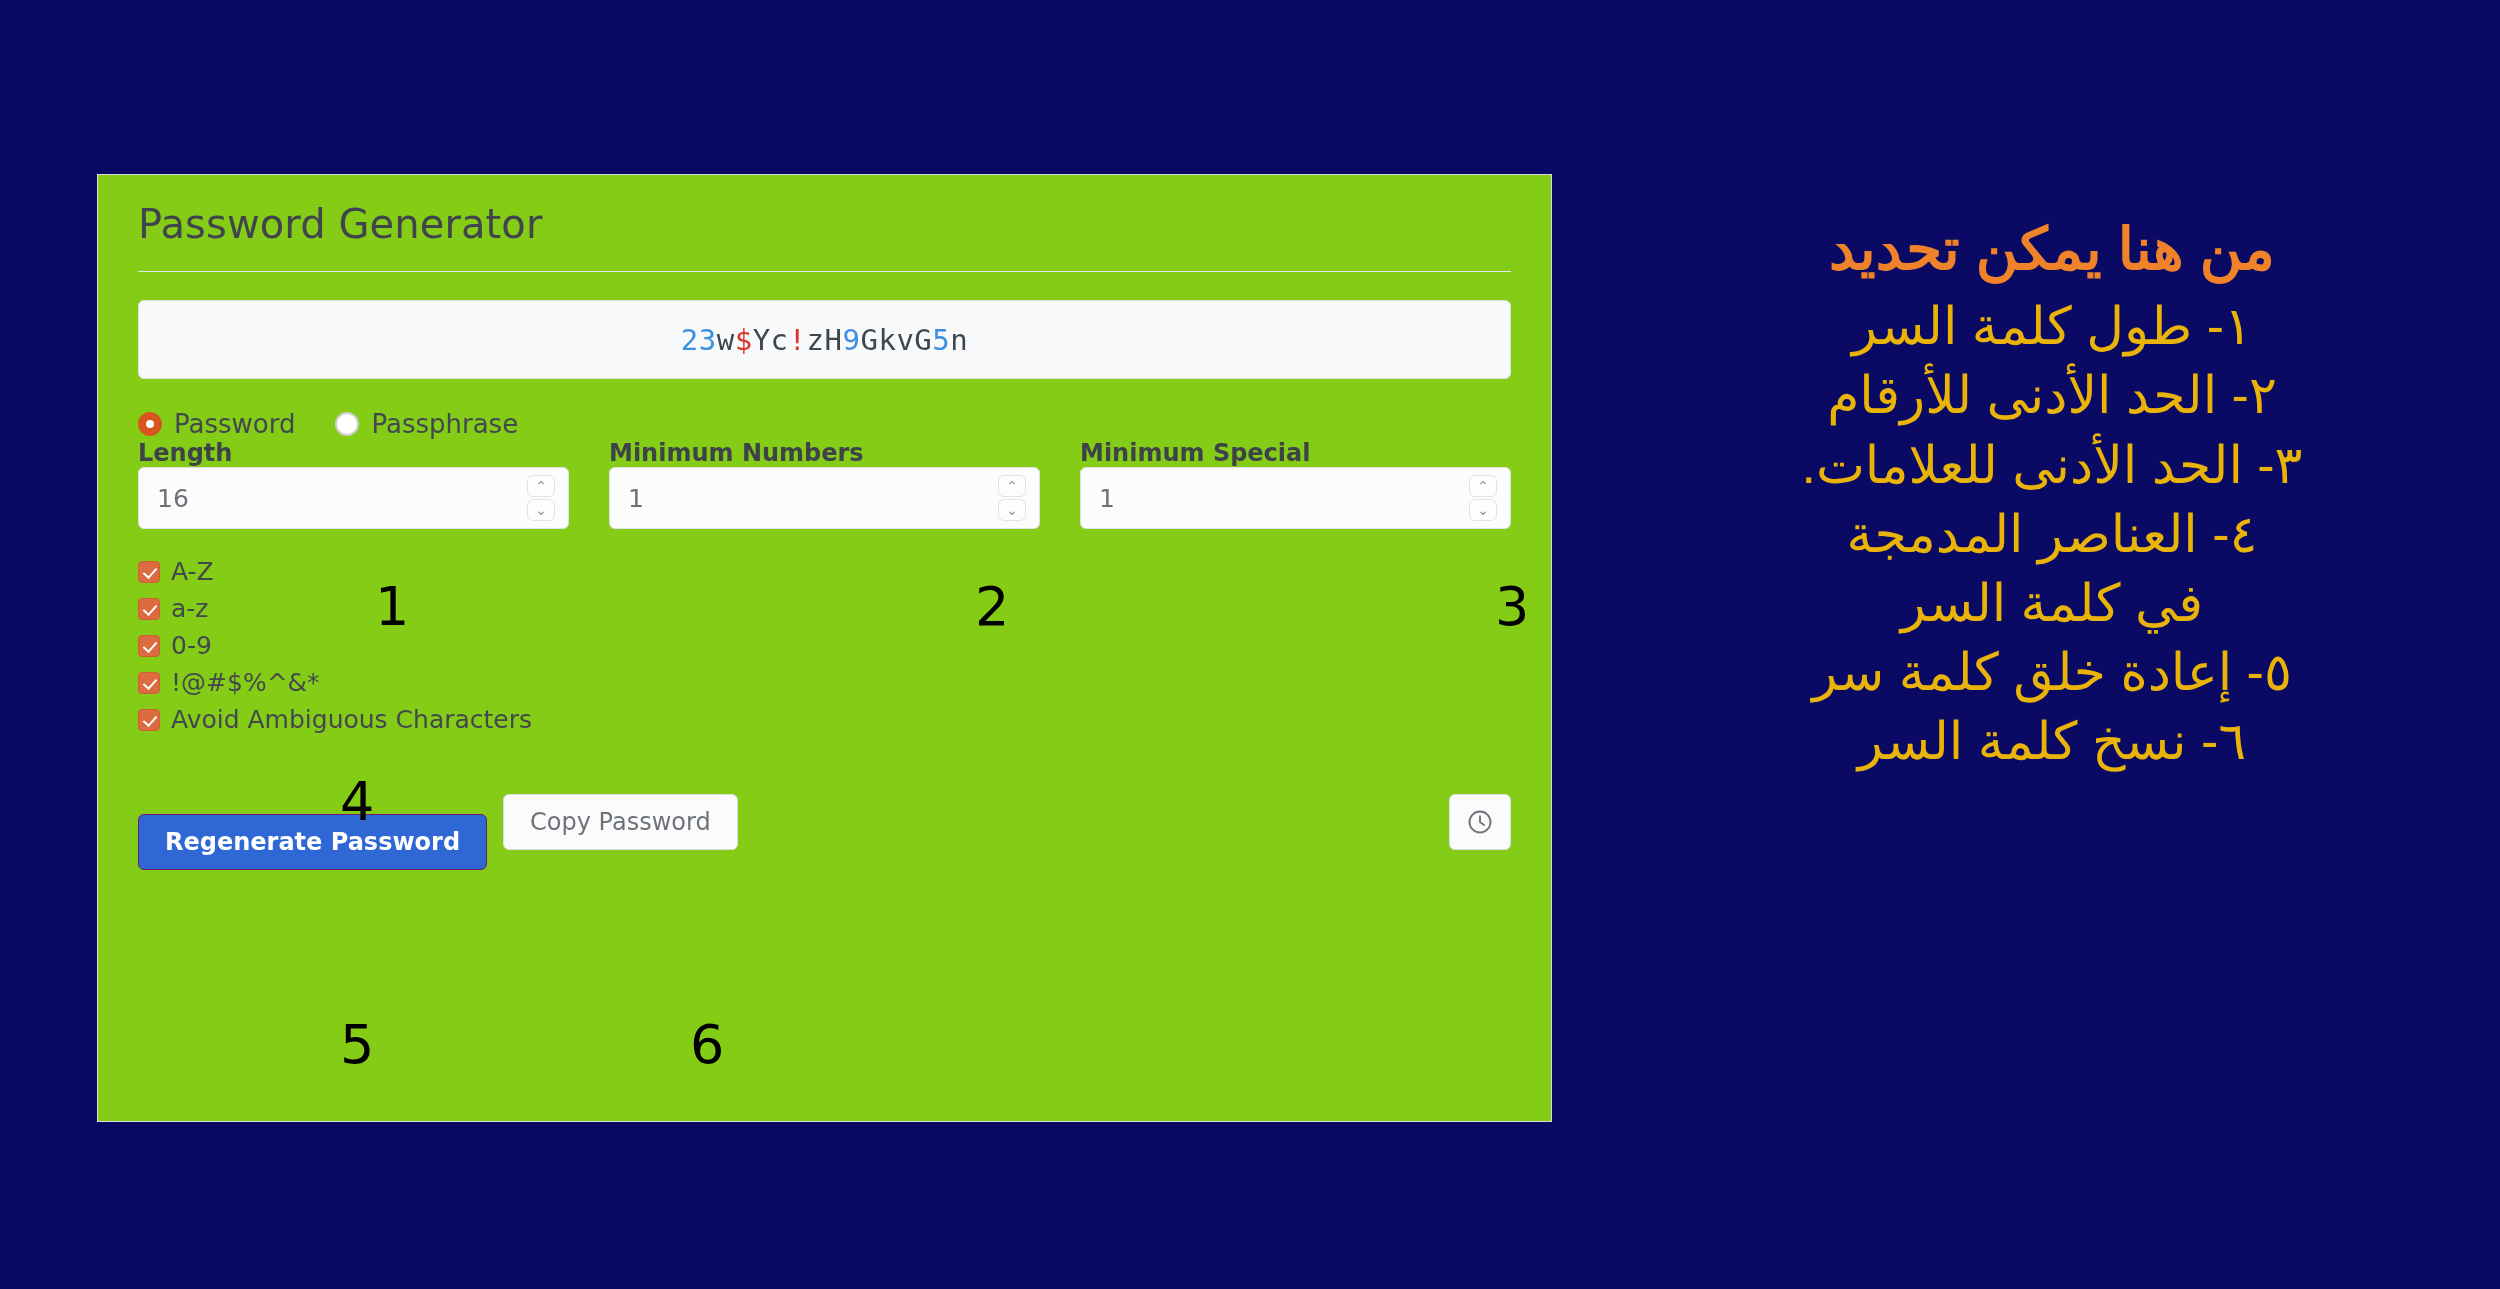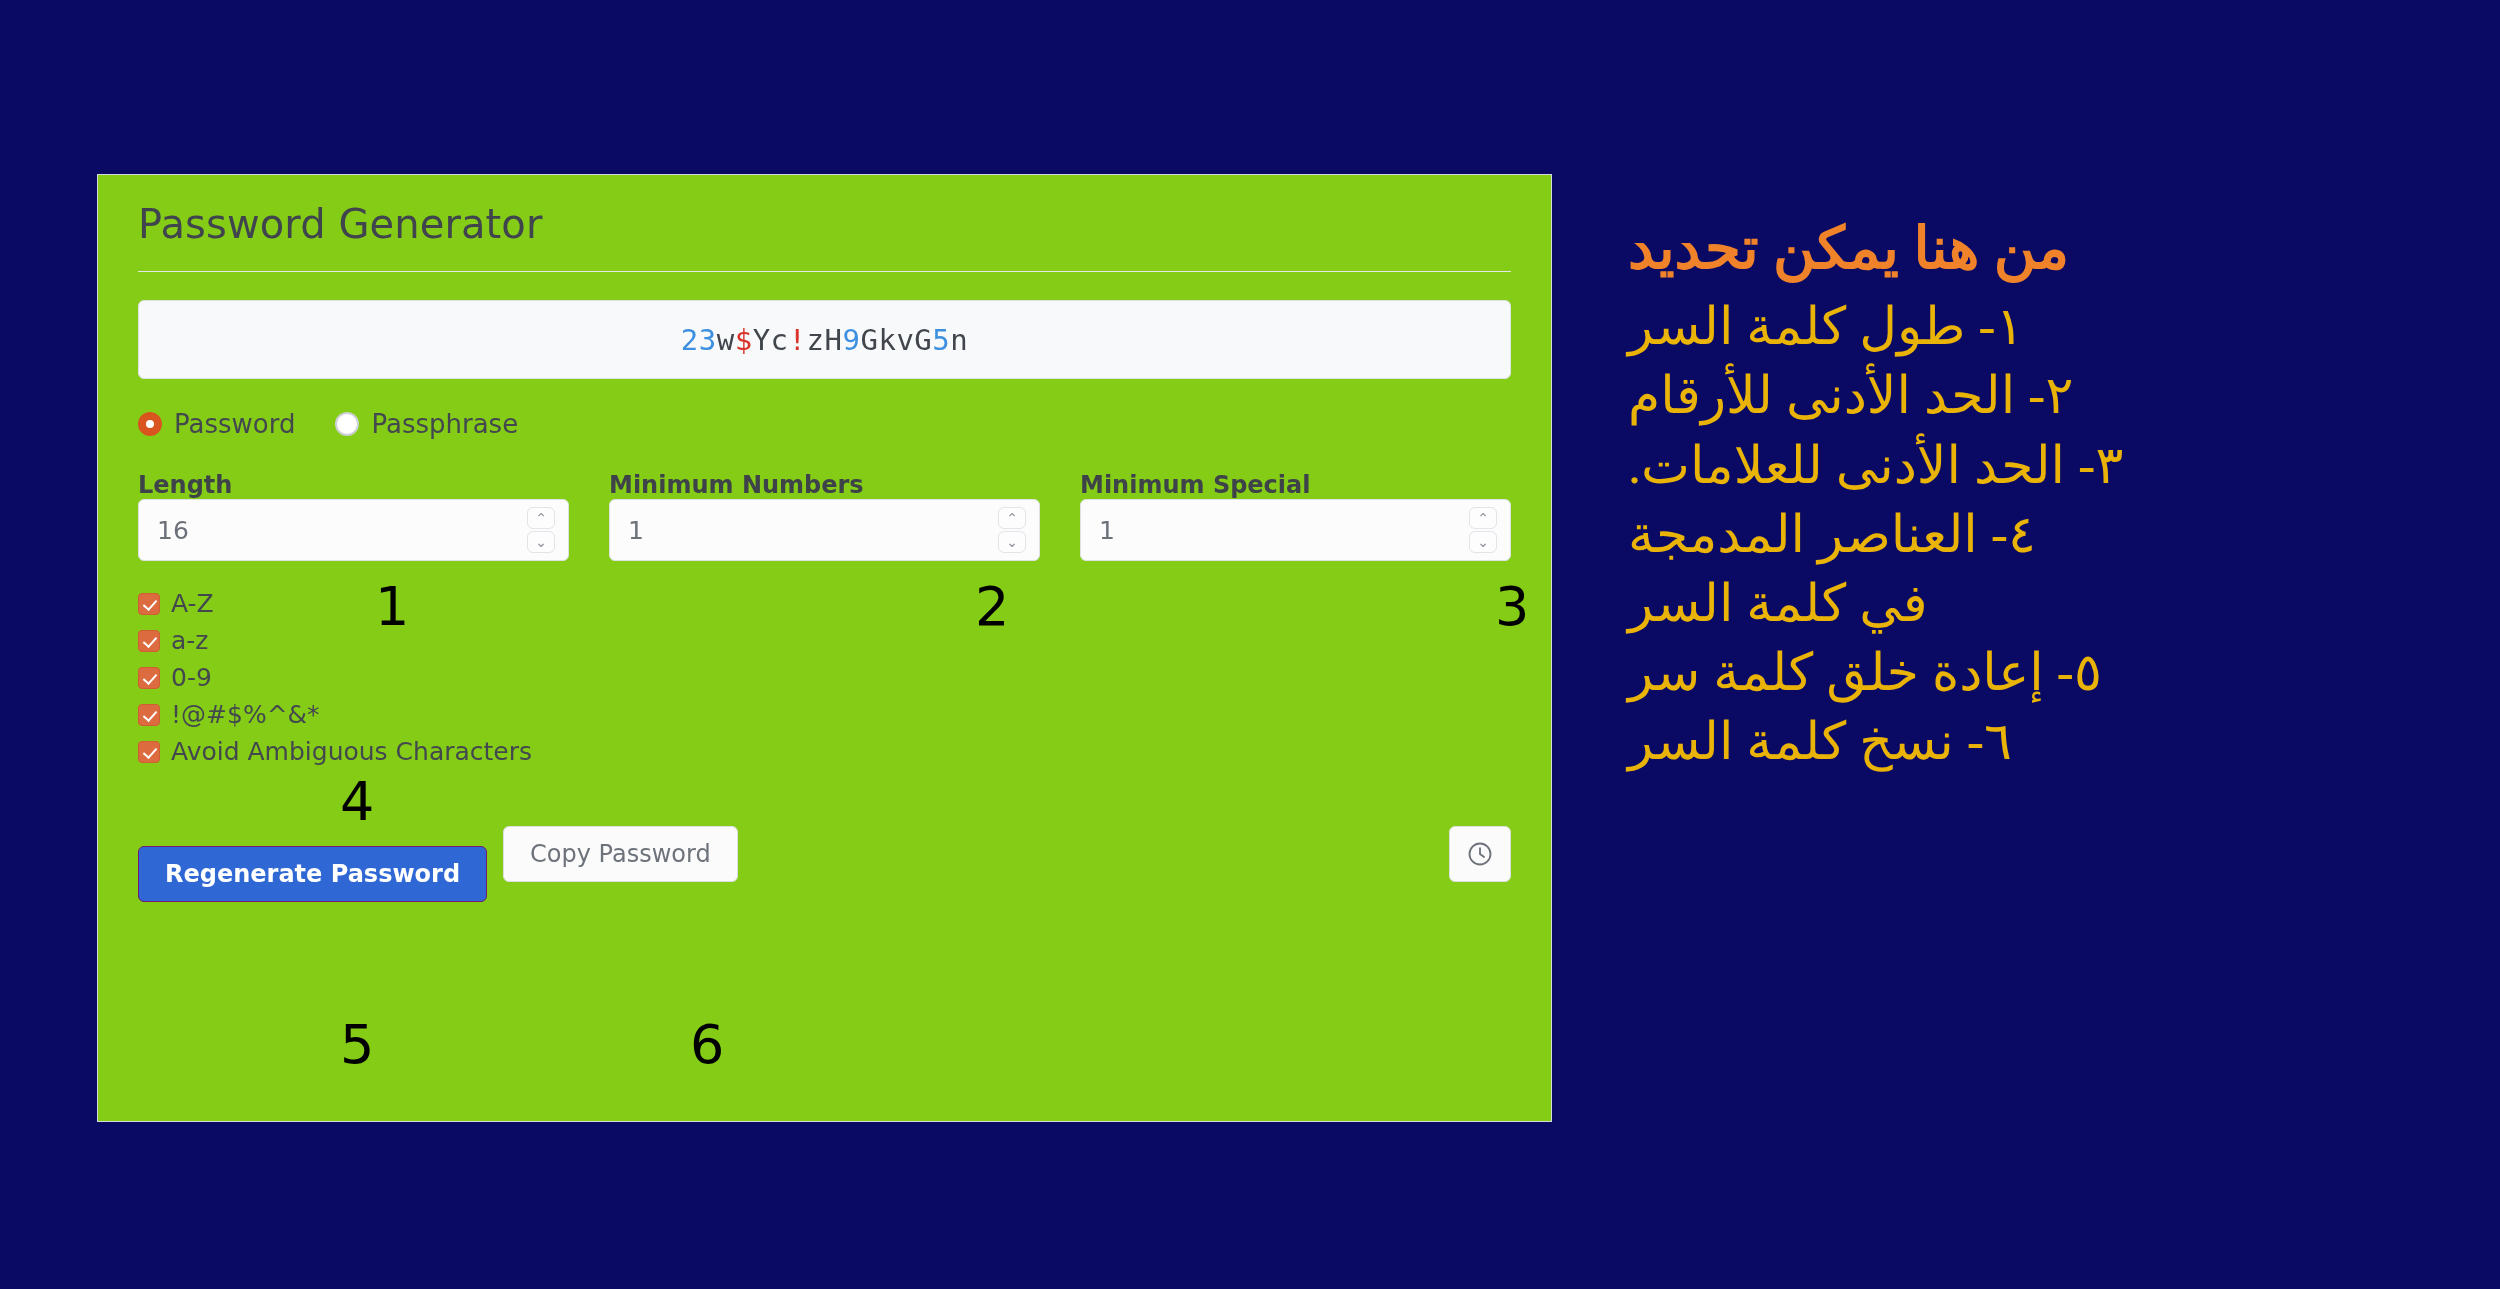--- a/index.html
+++ b/index.html
@@ -63,21 +63,20 @@
     letter-spacing: .5px;
     white-space: pre;
   }
   .pw-char { }
 
   
   .radio-row {
     display: flex;
     align-items: center;
     gap: 40px;
-    margin-bottom: 32px;
   }
   .radio-item {
     display: flex;
     align-items: center;
     gap: 12px;
     cursor: pointer;
   }
   .radio-dot {
     width: 24px; height: 24px;
     border-radius: 50%;
@@ -248,26 +247,26 @@
   #annot-1 { left: 375px; top: 580px; }
   #annot-2 { left: 975px; top: 580px; }
   #annot-3 { left: 1495px; top: 580px; }
   #annot-4 { left: 340px; top: 775px; }
   #annot-5 { left: 340px; top: 1018px; }
   #annot-6 { left: 690px; top: 1018px; }
 
   
   #arabic-panel {
     position: absolute;
-    right: 52px;
+    right: 38px;
     top: 212px;
     width: 820px;
-    text-align: left;
+    text-align: center;
     direction: rtl;
-    font-family: Liberation Serif, serif;
+    font-family: Liberation Sans, sans-serif;
   }
   .ar-heading {
     color: #f0832a;
     font-size: 58px;
     font-weight: bold;
     line-height: 1.28;
     margin-bottom: 6px;
   }
   .ar-line {
     color: #eab308;

